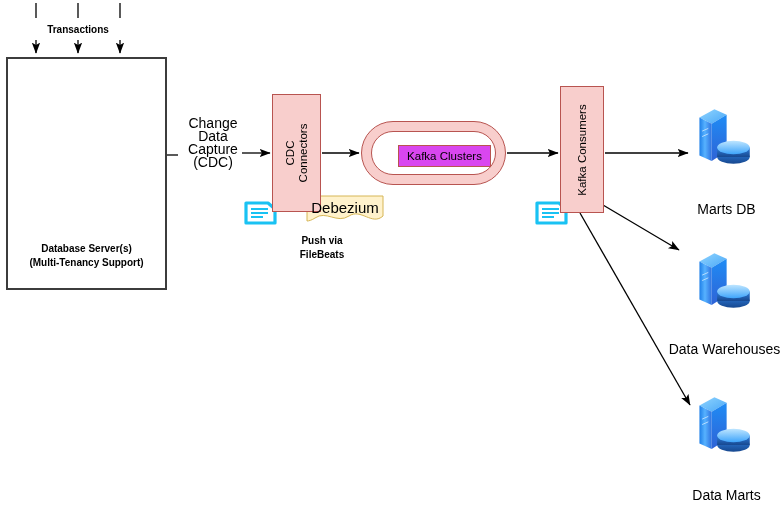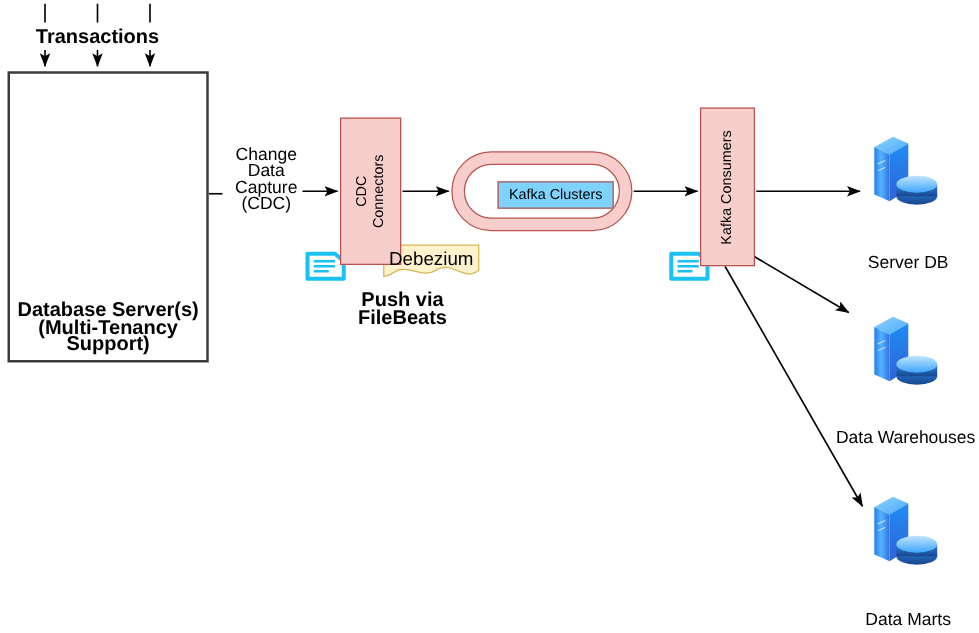--- a/index.html
+++ b/index.html
@@ -1,37 +1,37 @@
 <!DOCTYPE html>
 <html><head>
 <meta charset="utf-8">
 <style>
   html,body{margin:0;padding:0;background:#ffffff;}
   body{width:783px;height:506px;overflow:hidden;
        font-family:"Liberation Sans","DejaVu Sans",sans-serif;color:#000;}
   #stage{position:relative;width:783px;height:506px;}
   .txt{position:absolute;font-size:14px;line-height:13px;text-align:center;color:#000;}
-  .bold{font-weight:bold;font-size:16px;text-align:center;}
+  .bold{font-weight:bold;font-size:10px;text-align:center;}
 
   
   .dbbox{position:absolute;left:6px;top:57px;width:161px;height:233px;
          border:2px solid #3c3c3c;background:#ffffff;box-sizing:border-box;}
 
   
   .pinkbox{position:absolute;background:#f8cecc;border:1px solid #b85450;box-sizing:border-box;}
   .vlabel{position:absolute;left:50%;top:50%;transform:translate(-50%,-50%) rotate(-90deg);
           white-space:nowrap;font-size:11.5px;line-height:13px;text-align:center;color:#000;}
 
   
   .kouter{position:absolute;left:361px;top:121px;width:145px;height:64px;
           border-radius:32px;background:#f8cecc;border:1px solid #b85450;box-sizing:border-box;}
   .kinner{position:absolute;left:9px;top:9px;right:9px;bottom:9px;
           border-radius:24px;background:#ffffff;border:1px solid #b85450;box-sizing:border-box;}
   .klabel{position:absolute;left:26px;top:13px;width:93px;height:22px;
-          background:#7dd3fc;border:1px solid #b85450;box-sizing:border-box;
+          background:#d946ef;border:1px solid #b85450;box-sizing:border-box;
           font-size:11.5px;line-height:20px;text-align:center;color:#000;}
 
   
   .note{position:absolute;left:307px;top:196px;width:76px;height:28px;}
   .note .ntxt{position:absolute;left:0;top:3px;width:76px;text-align:center;
               font-size:15px;color:#000;z-index:2;}
 
   
   #wires{position:absolute;left:0;top:0;width:783px;height:506px;pointer-events:none;}
 </style>
@@ -170,17 +170,17 @@
   <div class="kouter">
     <div class="kinner">
       <div class="klabel">Kafka Clusters</div>
     </div>
   </div>
 
   <div class="pinkbox" style="left:560px;top:86px;width:44px;height:127px;">
     <div class="vlabel">Kafka Consumers</div>
   </div>
 
-  <div class="txt" style="left:670px;top:203px;width:113px;">Server DB</div>
+  <div class="txt" style="left:670px;top:203px;width:113px;">Marts DB</div>
   <div class="txt" style="left:666px;top:343px;width:117px;">Data Warehouses</div>
   <div class="txt" style="left:670px;top:489px;width:113px;">Data Marts</div>
 
 </div>
 
 </body></html>

